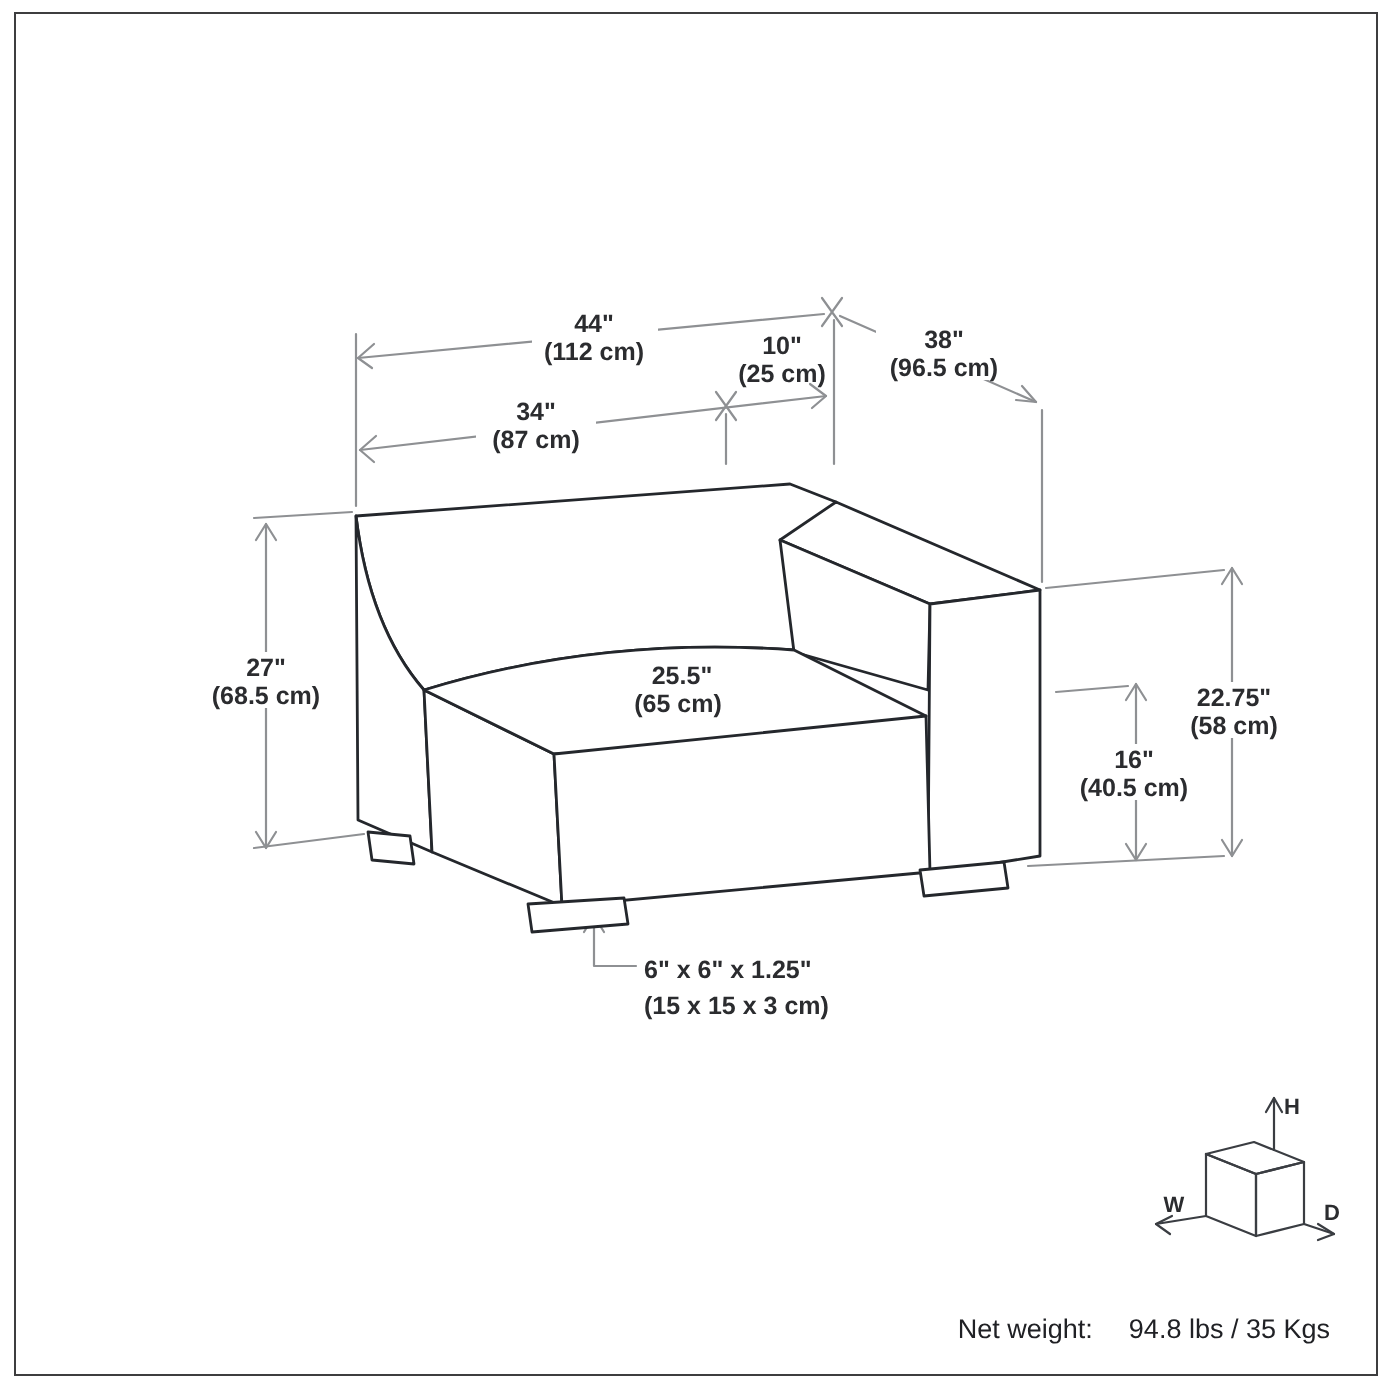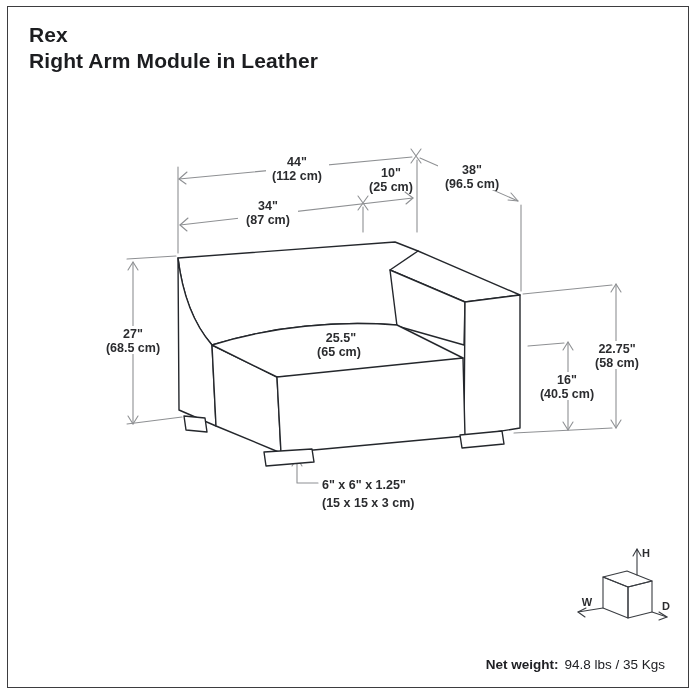--- a/index.html
+++ b/index.html
@@ -26,32 +26,28 @@
     fill:#2b2c2f;text-anchor:middle;
   }
   .sofa-face{fill:#ffffff;stroke:#24272c;stroke-width:1.4;stroke-linejoin:round;stroke-linecap:round;}
   .dim-stroke{fill:none;stroke:#8e9093;stroke-width:1.1;stroke-linecap:round;stroke-linejoin:round;}
   .halo{fill:#ffffff;stroke:none;}
   .cube-stroke{fill:none;stroke:#3a3d42;stroke-width:1.1;stroke-linecap:round;stroke-linejoin:round;}
   .net-weight{
     position:absolute;right:35px;top:657px;font-size:13.5px;color:#202125;
     white-space:nowrap;
   }
-  .net-weight .wl{font-weight:bold;margin-right:6px;}
+  .net-weight .wl{font-weight:normal;margin-right:18px;}
 </style>
 </head>
 <body>
 
 <div class="page">
   <div class="page-border"></div>
 
-  <div class="title-block">
-    <div>Rex</div>
-    <div>Right Arm Module in Leather</div>
-  </div>
 
   <svg class="diagram-svg" width="700" height="700" viewBox="0 0 700 700">
 
     <g>
       <path class="dim-stroke" d="M178,167 L178,253"></path>
       <path class="dim-stroke" d="M417,160 L417,232"></path>
       <path class="dim-stroke" d="M363,207 L363,232"></path>
       <path class="dim-stroke" d="M521,205 L521,291"></path>
       <path class="dim-stroke" d="M127,259 L176,256"></path>
       <path class="dim-stroke" d="M127,424 L182,417"></path>

